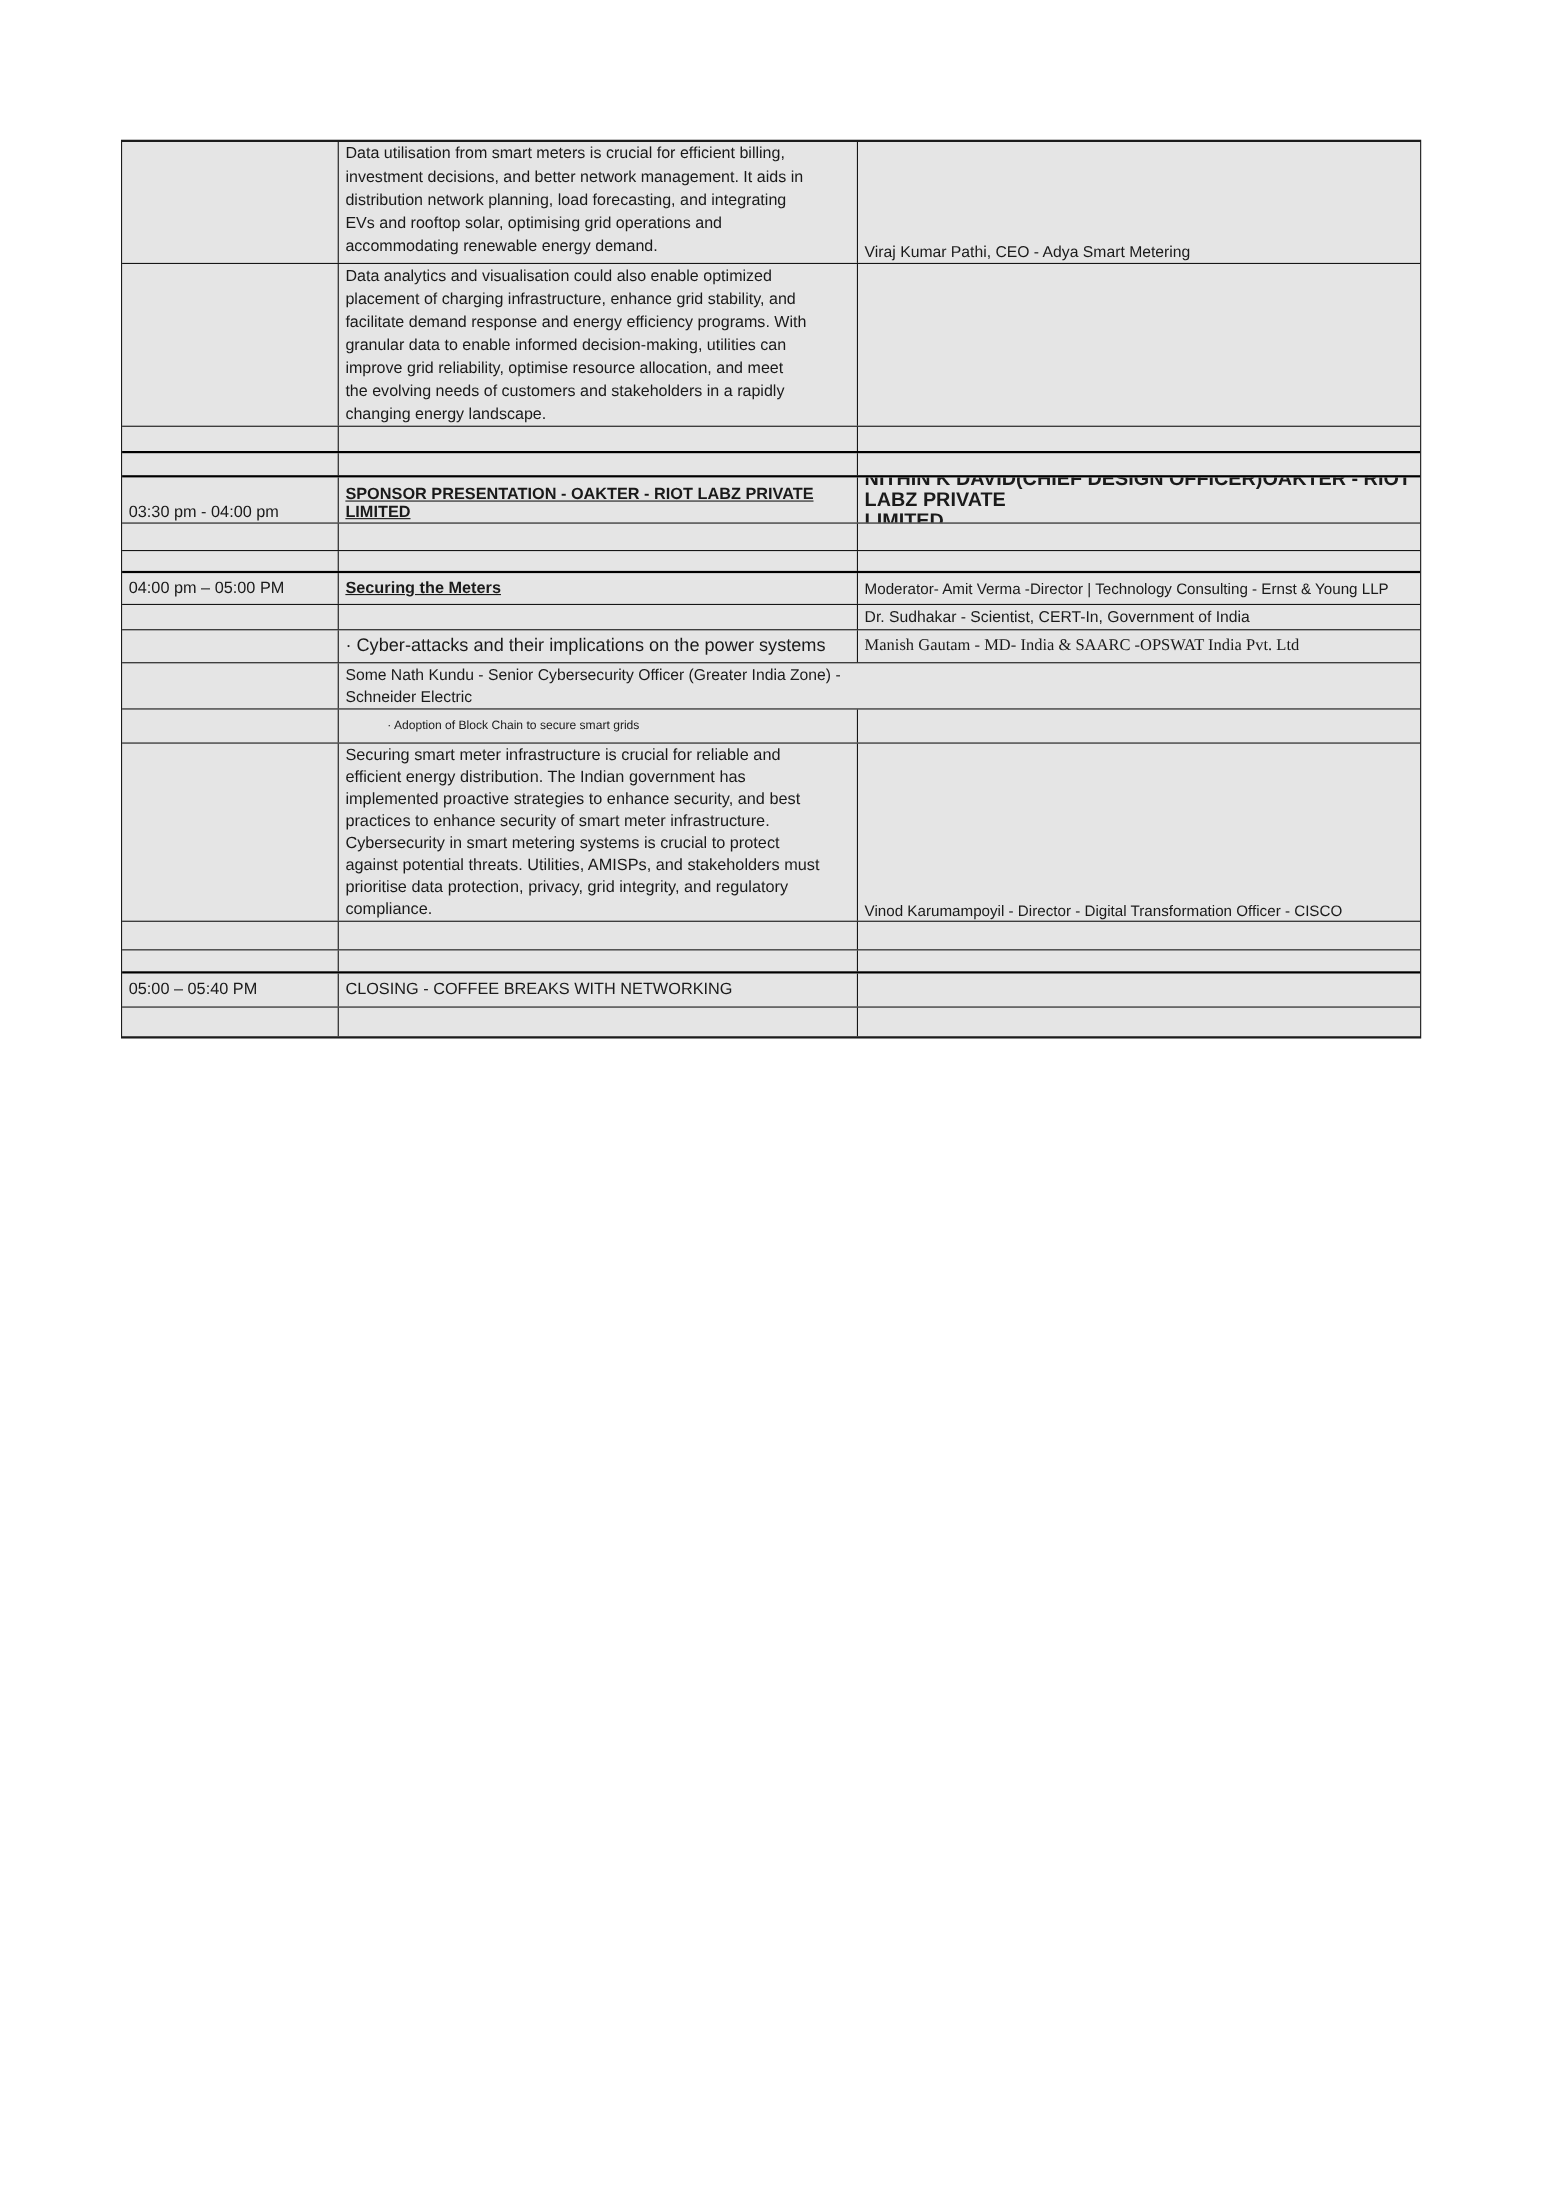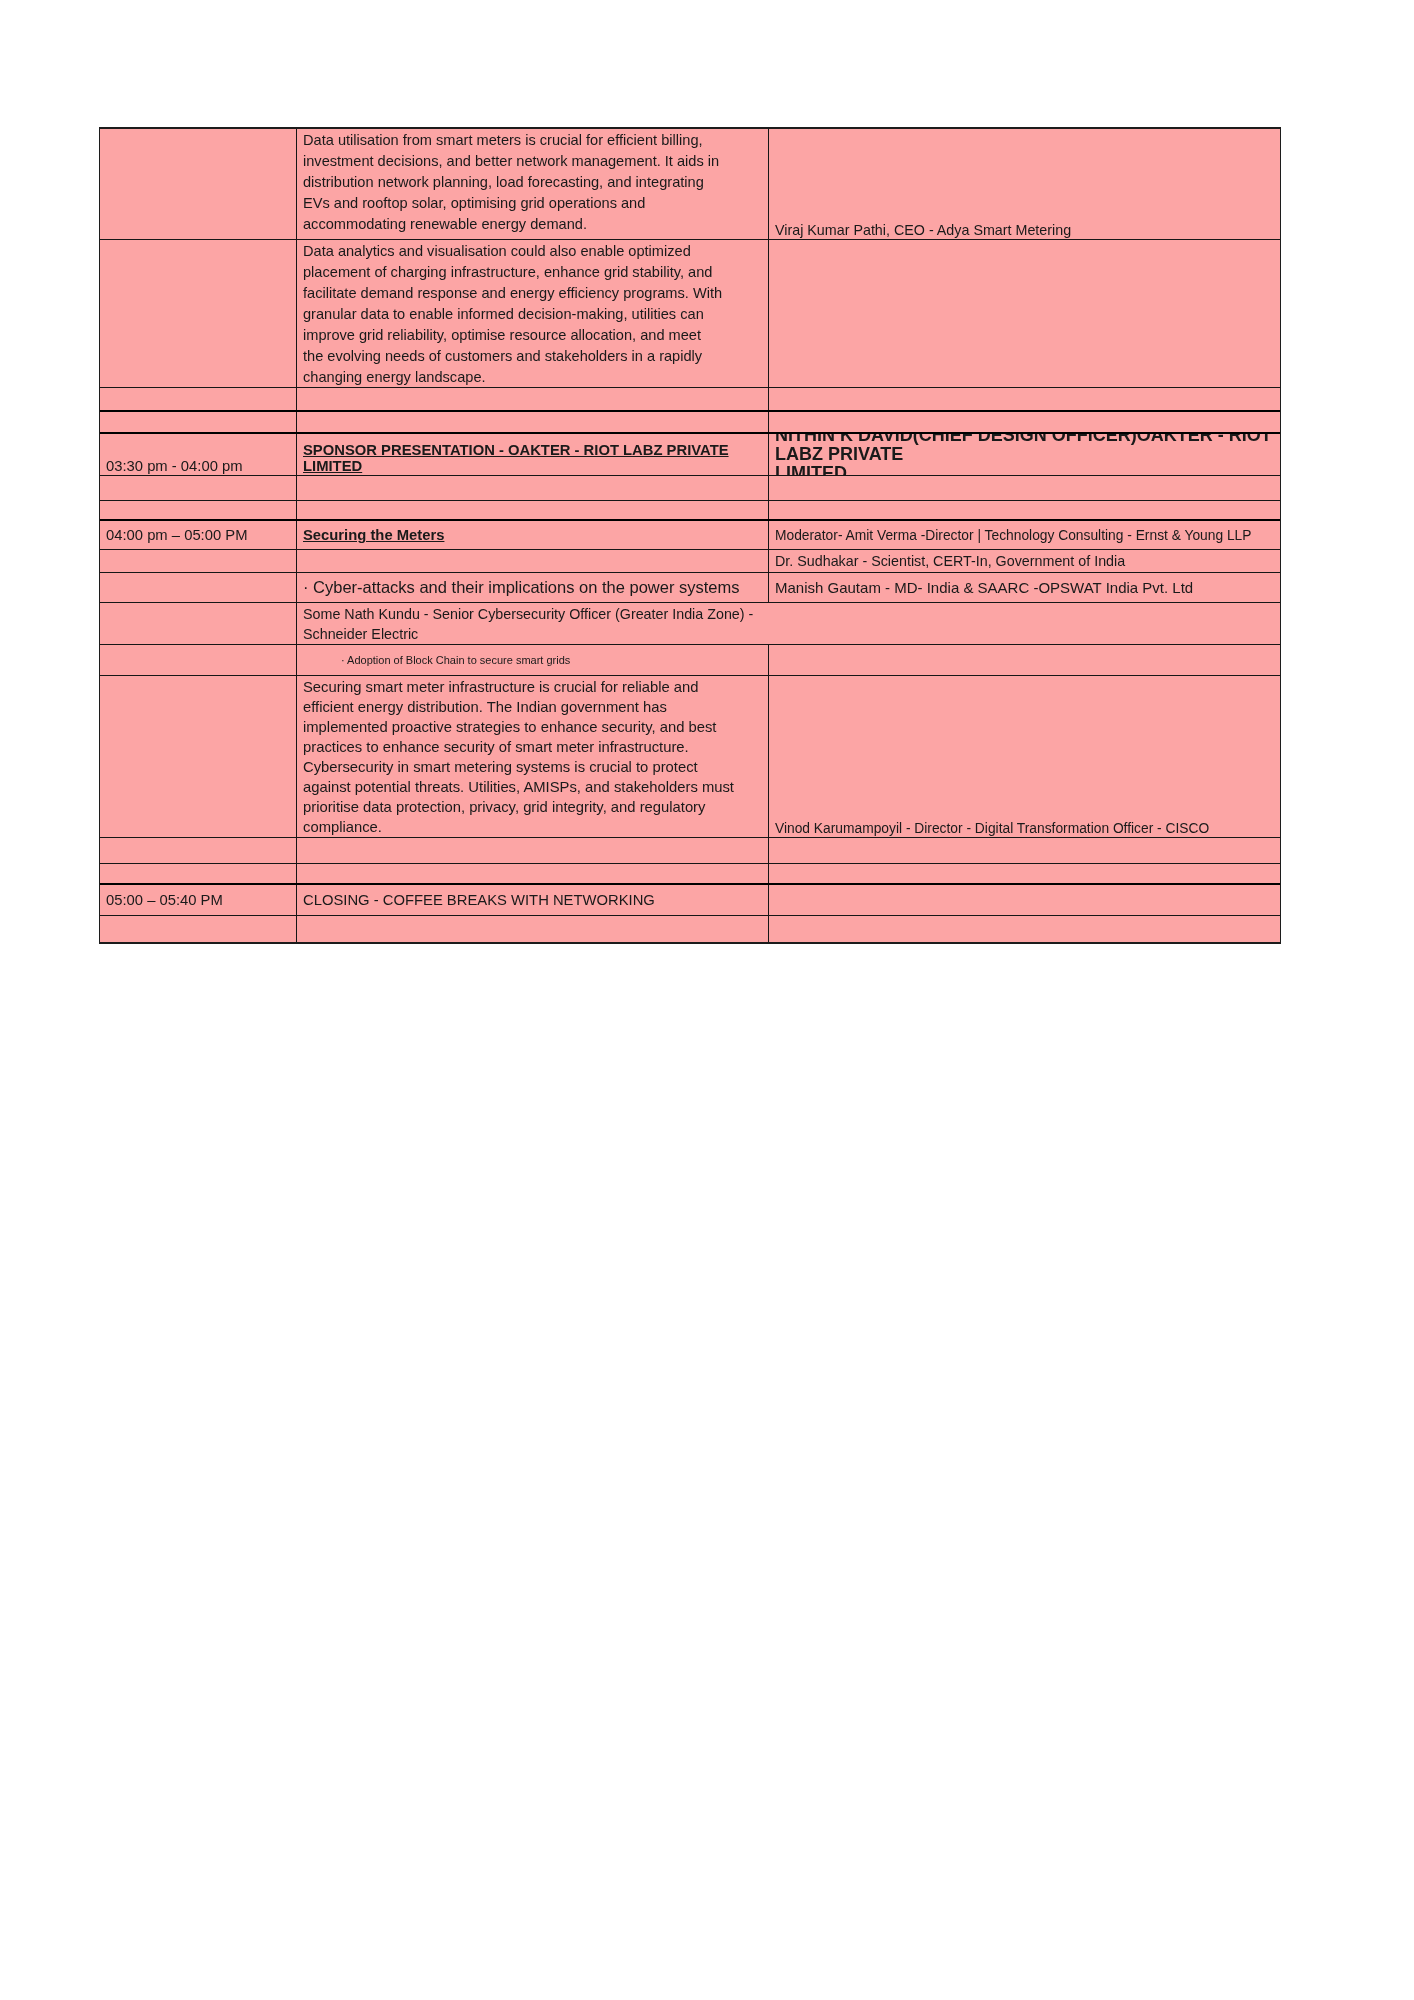--- a/index.html
+++ b/index.html
@@ -2,43 +2,43 @@
 <html><head>
 <meta charset="utf-8">
 <style>
   html,body{margin:0;padding:0;}
   body{
     width:1414px;height:2000px;background:#ffffff;position:relative;
     font-family:"Liberation Sans",sans-serif;color:#1a1a1a;
     -webkit-font-smoothing:antialiased;
   }
   .agenda{
-    position:absolute;left:99px;top:127px;width:1180px;
+    position:absolute;left:110px;top:127px;width:1180px;
     border:1.5px solid #1c1c1c;border-bottom-width:2.5px;border-top-width:2px;
-    box-sizing:content-box;background:#fca5a5;
+    box-sizing:content-box;background:#e5e5e5;
   }
   .tr{display:grid;grid-template-columns:196px 472px 512px;box-sizing:border-box;}
   .tr + .tr{border-top:1px solid #161616;}
   .tr.thick{border-top:2.5px solid #000;}
   .td{display:flex;align-items:center;padding:1px 6px;box-sizing:border-box;overflow:hidden;}
   .td + .td{border-left:1px solid #161616;}
   .v-top{align-items:flex-start;}
   .v-bot{align-items:flex-end;}
   .time{font-size:14.8px;}
   .para{font-size:14.6px;line-height:21px;white-space:pre-line;}
   .para2{font-size:14.8px;line-height:20px;white-space:pre-line;}
   .desc-bold{font-size:14.8px;font-weight:bold;text-decoration:underline;}
   .desc-bold2{font-size:14.8px;font-weight:bold;line-height:20px;white-space:pre-line;}
   .mid-lg{font-size:16.5px;}
   .mid-xl{font-size:11px;padding-left:44px;}
   .spk{font-size:14.3px;}
   .spk-sm{font-size:13.8px;white-space:nowrap;}
   .spk-2l{font-size:14.3px;line-height:20px;white-space:pre-line;}
   .spk-bold{font-size:18px;font-weight:bold;line-height:19px;white-space:pre-line;}
-  .alt{font-family:Liberation Sans, sans-serif;}
+  .alt{font-family:Liberation Serif, serif;}
   .alt-lg{font-size:15px;letter-spacing:0;}
   .alt-md{font-size:14.2px;}
   
   .r0{height:110px}.r1{height:148px}.r2{height:23px}.r3{height:22px}.r4{height:43px}
   .r5{height:45px}.r6{height:25px}.r7{height:19px}.r8{height:30px}.r9{height:23px}
   .r10{height:30px}.r11{height:42px}.r12{height:31px}.r13{height:32px}.r14{height:162px}
   .r15{height:26px}.r16{height:20px}.r17{height:32px}.r18{height:27px}
 </style>
 </head>
 <body>

